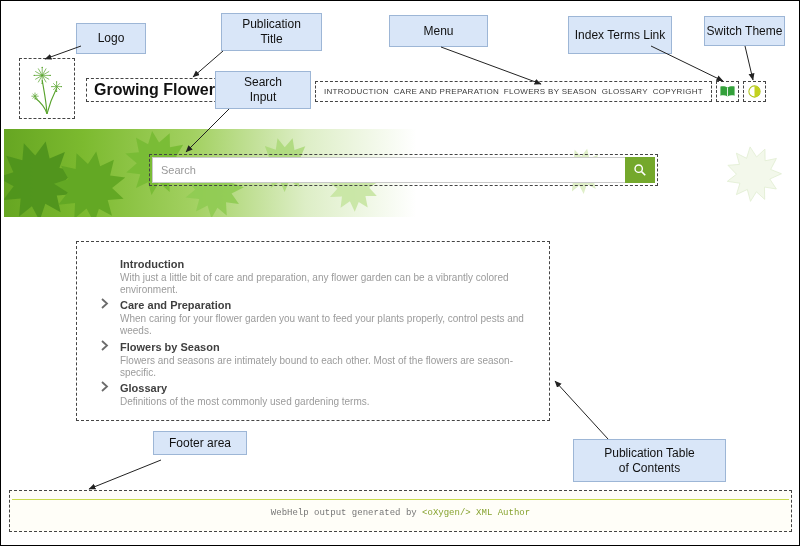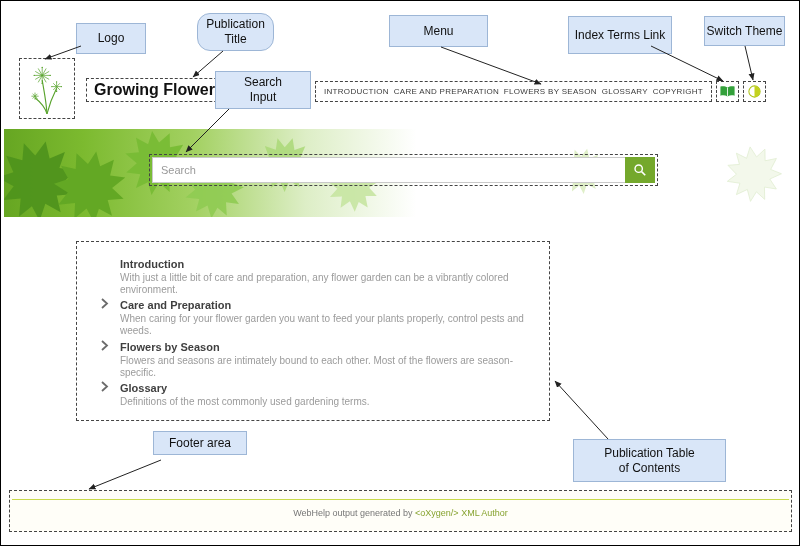--- a/index.html
+++ b/index.html
@@ -42,32 +42,32 @@
   .search-btn { width:30px; height:26px; background:#74a82c; border:1px solid #74a82c; display:flex; align-items:center; justify-content:center; cursor:pointer; }
 
   
   .toc-box { left:75px; top:240px; width:474px; height:180px; background:#fff; }
   .toc-item { position:absolute; left:43px; right:12px; }
   .chev { position:absolute; left:-20px; top:0px; width:12px; height:12px; cursor:pointer; }
   .toc-title { font-size:11px; font-weight:bold; color:#3f3f3f; cursor:pointer; display:inline-block; }
   .toc-desc { font-size:10px; color:#9b9b9b; margin-top:0; line-height:1.2; }
 
   
-  .footer-box { left:8px; top:489px; width:783px; height:42px; background:#fffef8; }
+  .footer-box { left:8px; top:489px; width:783px; height:42px; background:#fffef8;font-family:Liberation Mono, monospace; }
   .footer-rule { position:absolute; left:2px; right:2px; top:8px; height:1px; background:#c8d94a; }
   .footer-text { position:absolute; left:0; right:0; top:17px; text-align:center; font-size:9px; color:#777; }
   .footer-link { color:#87a330; text-decoration:none; cursor:pointer; }
 </style>
 </head>
 <body>
 
 <div class="page">
 
   <div class="callout" style="left:75px; top:14px; width:70px; height:31px;margin-top:8px;">Logo</div>
-  <div class="callout" style="left:196px; top:12px; width:77px; height:38px;border-radius:13px;">Publication
+  <div class="callout" style="left:220px; top:12px; width:101px; height:38px;">Publication
 Title</div>
   <div class="callout" style="left:388px; top:14px; width:99px; height:32px;">Menu</div>
   <div class="callout" style="left:567px; top:15px; width:104px; height:38px;">Index Terms Link</div>
   <div class="callout" style="left:703px; top:15px; width:81px; height:30px;">Switch Theme</div>
   <div class="callout" style="left:214px; top:70px; width:96px; height:38px;">Search
 Input</div>
   <div class="callout" style="left:152px; top:430px; width:94px; height:24px;">Footer area</div>
   <div class="callout" style="left:572px; top:438px; width:153px; height:43px;">Publication Table
 of Contents</div>
 

